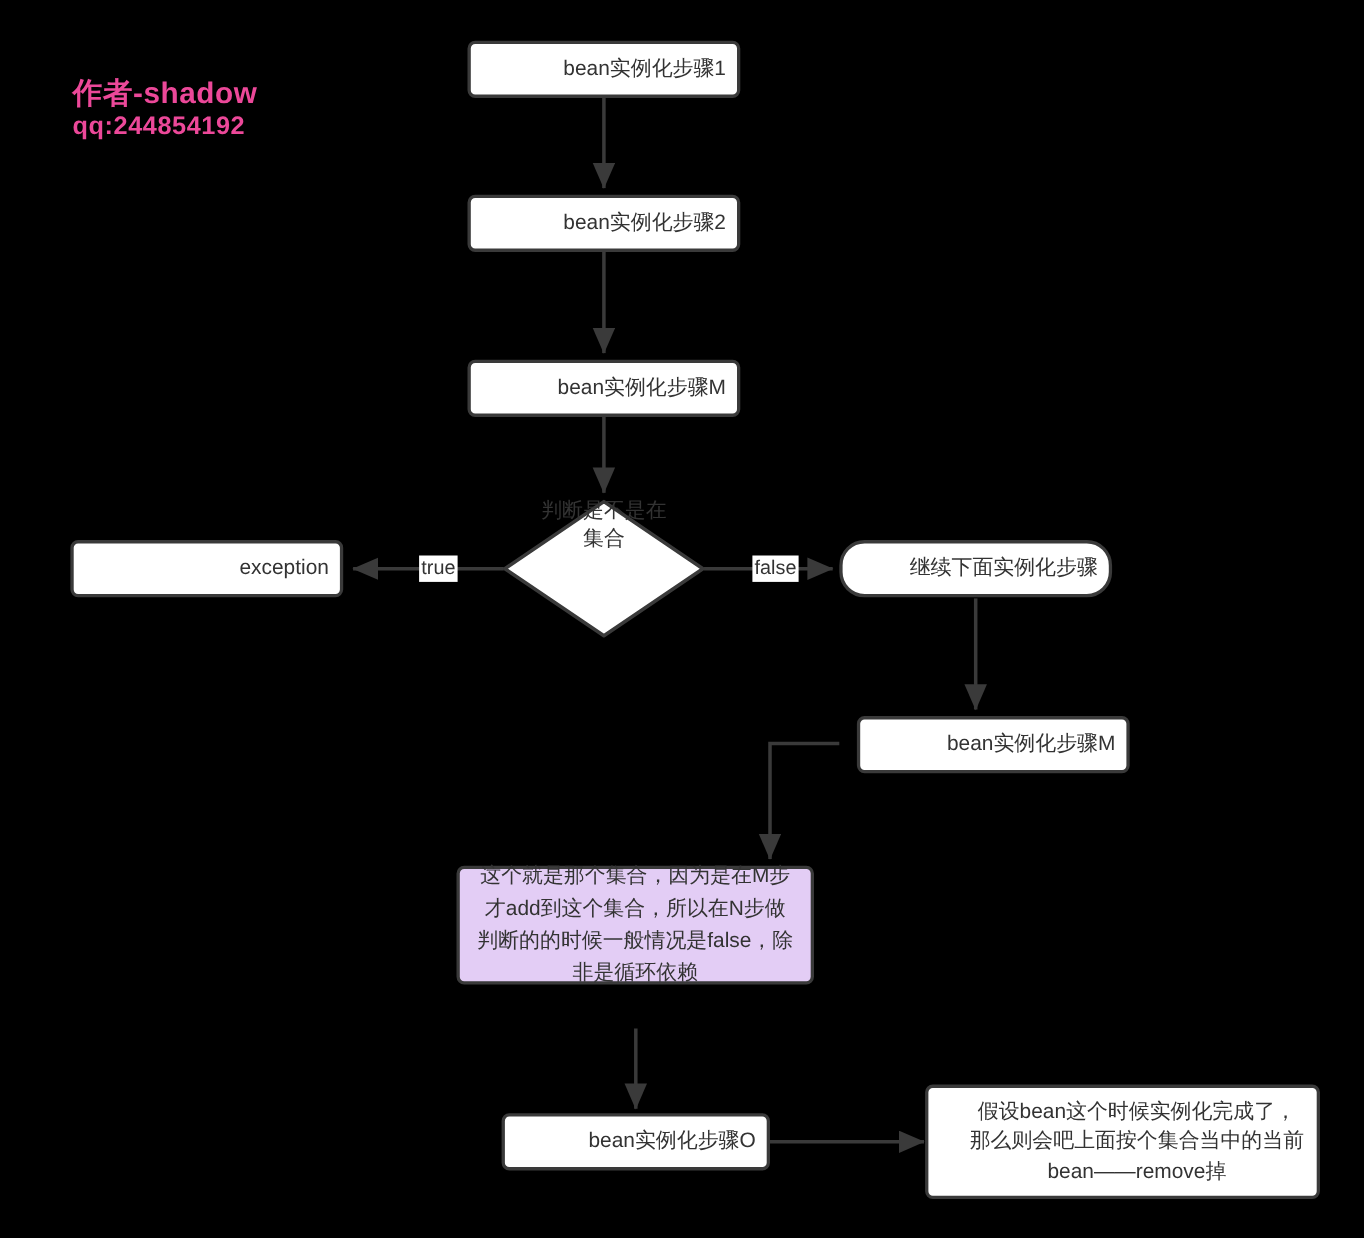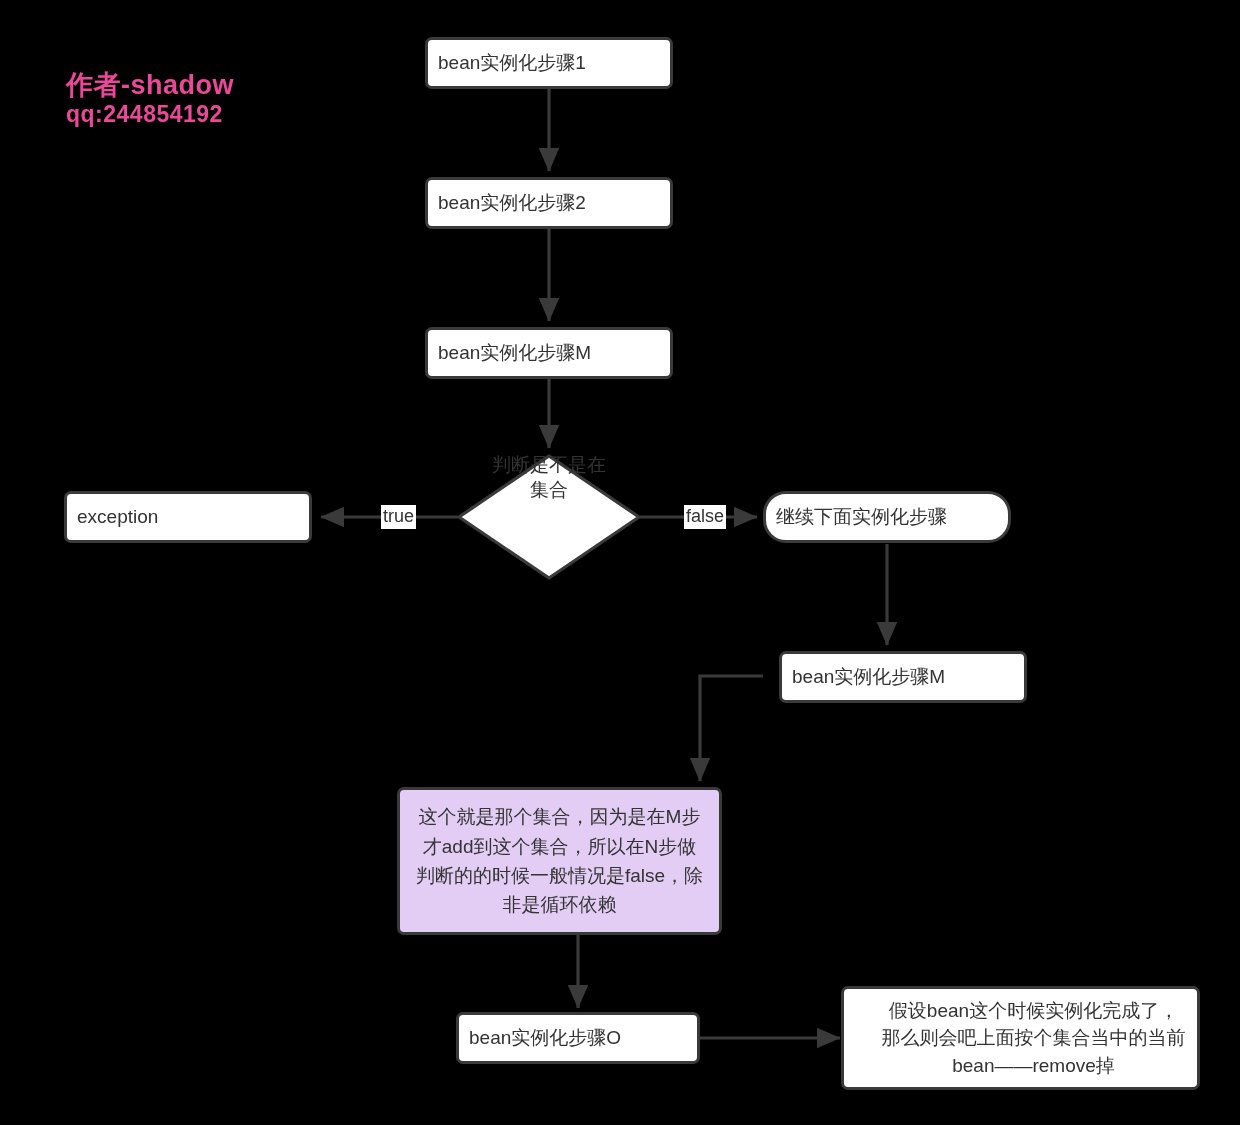--- a/index.html
+++ b/index.html
@@ -37,21 +37,21 @@
     width: 1240px;
     height: 1125px;
   }
 
   
   .node {
     position: absolute;
     box-sizing: border-box;
     display: flex;
     align-items: center;
-    justify-content: flex-start;
+    justify-content: flex-end;
     text-align: center;
     color: #333333;
     background: #ffffff;
     border: 3px solid #3a3a3a;
     border-radius: 7px;
     font-size: 19px;
     line-height: 1.35;
     padding: 4px 10px;
   }
   .node.note {
@@ -168,21 +168,21 @@
   </div>
 
   <div class="node" style="left:763px; top:491px; width:248px; height:52px;border-radius:23px;">
     <span>继续下面实例化步骤</span>
   </div>
 
   <div class="node" style="left:763px; top:651px; width:248px; height:52px;margin-left:16px;">
     <span>bean实例化步骤M</span>
   </div>
 
-  <div class="node note" style="left:397px; top:787px; width:325px; height:148px;">
+  <div class="node note" style="left:415px; top:787px; width:325px; height:108px;">
     <span>这个就是那个集合，因为是在M步才add到这个集合，所以在N步做判断的的时候一般情况是false，除非是循环依赖</span>
   </div>
 
   <div class="node" style="left:456px; top:1012px; width:244px; height:52px;">
     <span>bean实例化步骤O</span>
   </div>
 
   <div class="node wide-note" style="left:841px; top:986px; width:359px; height:104px;padding-left:36px;">
     <span>假设bean这个时候实例化完成了，那么则会吧上面按个集合当中的当前bean——remove掉</span>
   </div>

